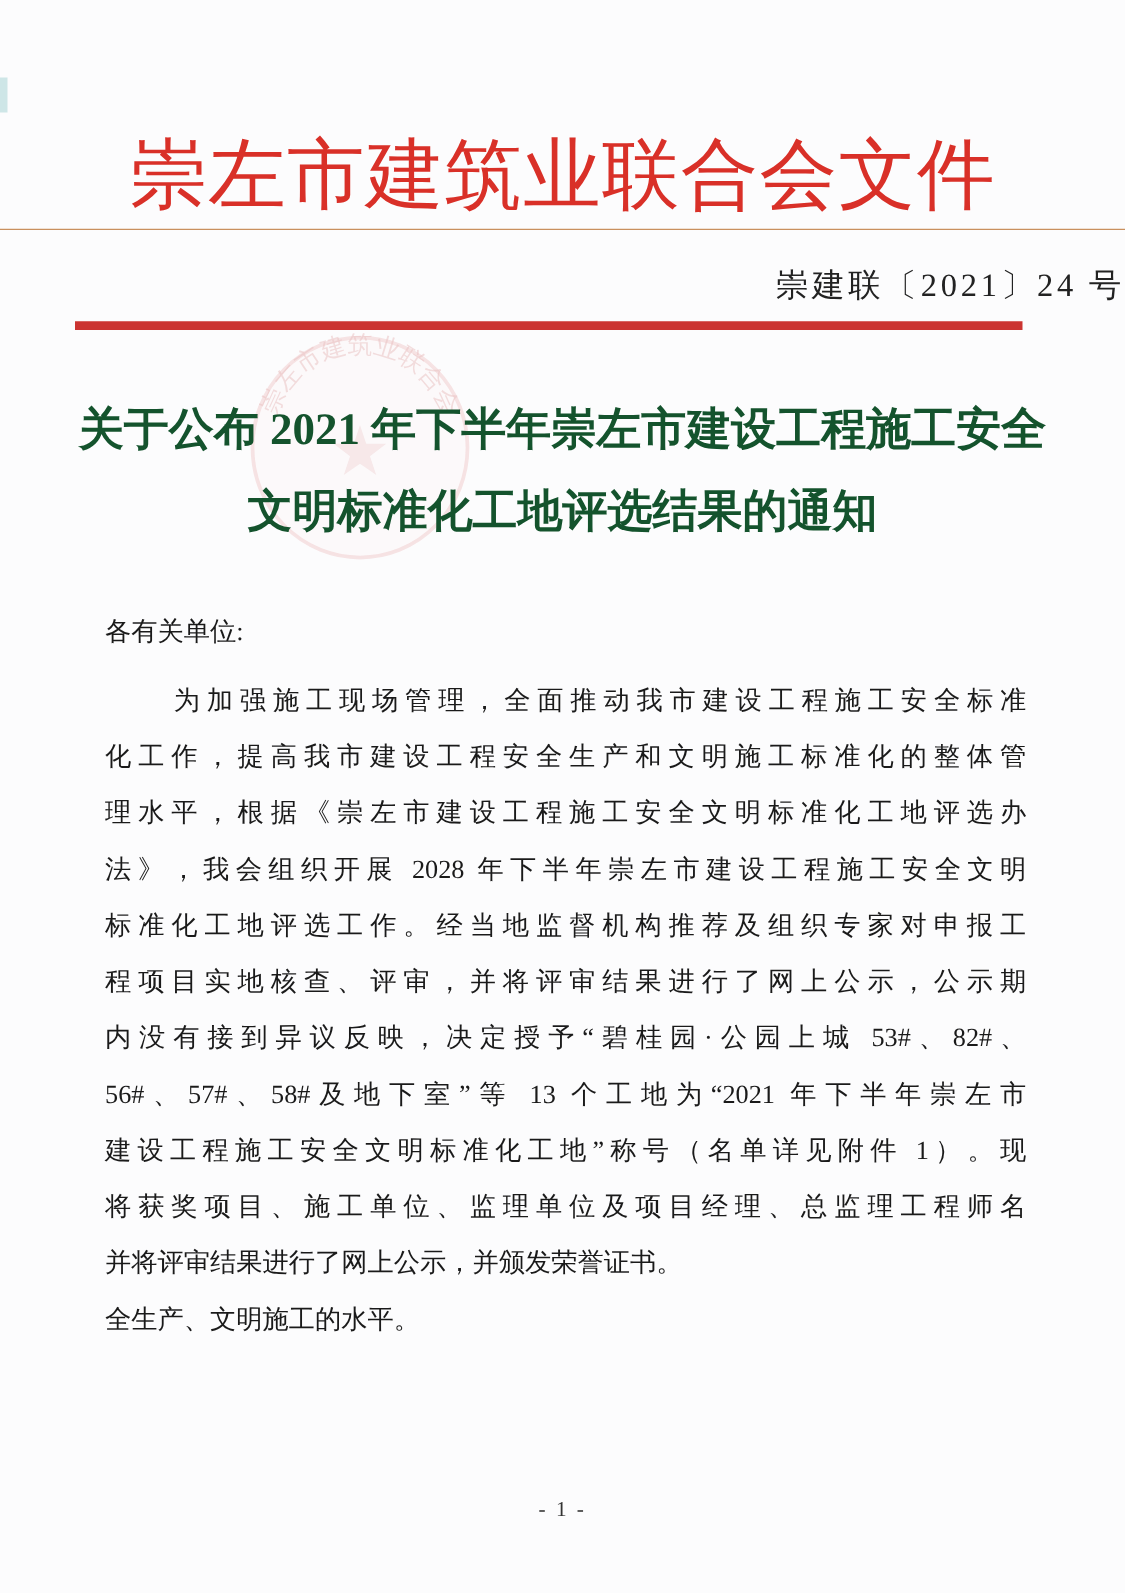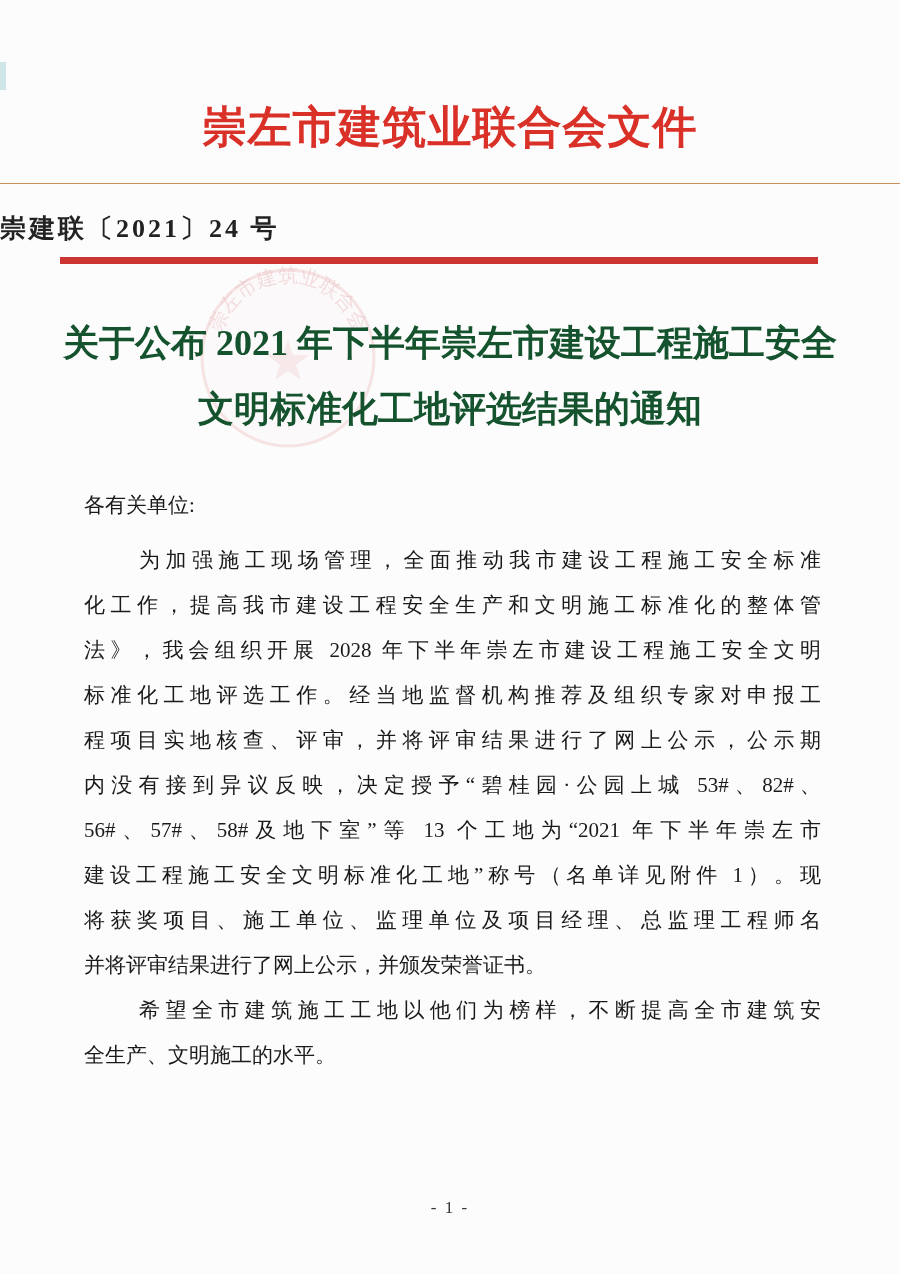--- a/index.html
+++ b/index.html
@@ -14,46 +14,45 @@
     font-family: "Liberation Serif", "DejaVu Serif", serif;
     color: #1c1c1c;
   }
   
   .org-header {
     position: absolute;
     top: 98px;
     left: 0;
     width: 100%;
     text-align: center;
-    font-size: 44px;
-    font-weight: bold;
+    font-size: 62px;
+    font-weight: normal;
     letter-spacing: 1px;
     color: #d93028;
     font-family: "Liberation Serif", "DejaVu Serif", serif;
     white-space: nowrap;
   }
   .thin-rule {
     position: absolute;
     top: 183px;
     left: 0;
     width: 100%;
     height: 1px;
     background: #c9905e;
   }
   .doc-number {
     position: absolute;
     top: 211px;
     left: 0;
     width: 100%;
-    text-align: left;
+    text-align: right;
     font-size: 26px;
     letter-spacing: 3px;
     color: #222;
     white-space: nowrap;
-    font-weight: bold;
   }
   .thick-rule {
     position: absolute;
     top: 257px;
     left: 60px;
     width: 758px;
     height: 7px;
     background: #cb3431;
   }
   
@@ -152,27 +151,27 @@
 
   <div class="doc-title">
     <div>关于公布 2021 年下半年崇左市建设工程施工安全</div>
     <div>文明标准化工地评选结果的通知</div>
   </div>
 
   <div class="body-text">
     <div class="body-line salutation">各有关单位:</div>
     <div class="body-line jfull indent">为加强施工现场管理，全面推动我市建设工程施工安全标准</div>
     <div class="body-line jfull">化工作，提高我市建设工程安全生产和文明施工标准化的整体管</div>
+    <div class="body-line jfull">理水平，根据《崇左市建设工程施工安全文明标准化工地评选办</div>
     <div class="body-line jfull">法》，我会组织开展 2028 年下半年崇左市建设工程施工安全文明</div>
     <div class="body-line jfull">标准化工地评选工作。经当地监督机构推荐及组织专家对申报工</div>
     <div class="body-line jfull">程项目实地核查、评审，并将评审结果进行了网上公示，公示期</div>
     <div class="body-line jfull">内没有接到异议反映，决定授予“碧桂园·公园上城 53#、82#、</div>
     <div class="body-line jfull">56#、57#、58#及地下室”等 13 个工地为“2021 年下半年崇左市</div>
     <div class="body-line jfull">建设工程施工安全文明标准化工地”称号（名单详见附件 1）。现</div>
     <div class="body-line jfull">将获奖项目、施工单位、监理单位及项目经理、总监理工程师名</div>
     <div class="body-line">并将评审结果进行了网上公示，并颁发荣誉证书。</div>
-    <div class="body-line jfull indent">希望全市建筑施工工地以他们为榜样，不断提高全市建筑安</div>
     <div class="body-line">全生产、文明施工的水平。</div>
   </div>
 
   <div class="page-number">- 1 -</div>
 
 </div>
 
 </body></html>

